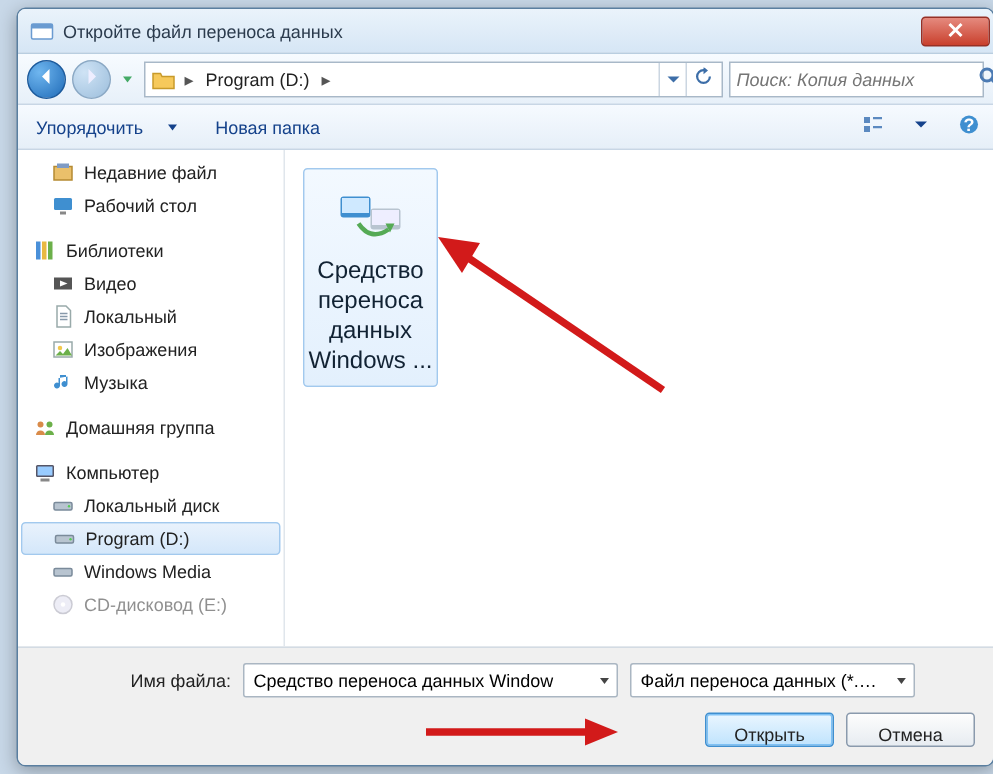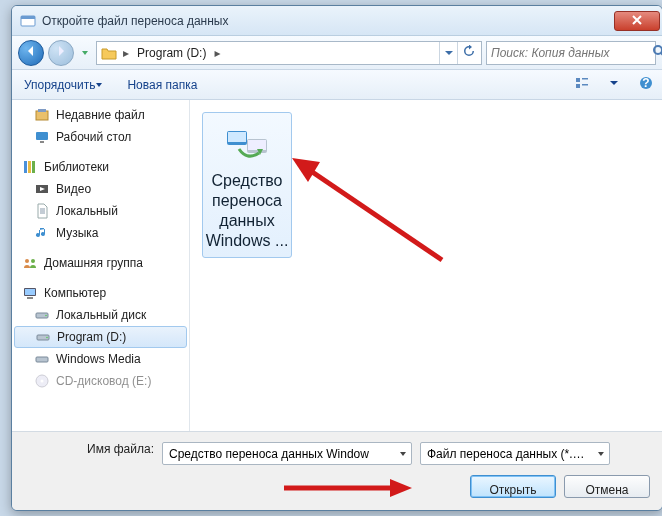--- a/index.html
+++ b/index.html
@@ -64,21 +64,21 @@
     display:flex;align-items:center;padding:0 4px;gap:4px;
   }
   .searchbox input { border:none;outline:none;flex:1;font-style:italic;color:#8a97a5; font-size: 12px; }
   .searchbox svg { width:14px;height:14px;fill:#4c7bb4; }
 
   
   .toolbar {
     height: 30px; display:flex;align-items:center;padding:0 6px;gap:12px;
     background:linear-gradient(#f6faff,#e6eff8);border-bottom:1px solid #c8d6e5;
   }
-  .tb-btn { color:#15428b;padding:4px 6px;display:flex;align-items:center;gap:0;border-radius:3px; }
+  .tb-btn { color:#15428b;padding:4px 6px;display:flex;align-items:center;gap:16px;border-radius:3px; }
   .tb-btn svg.caret{width:8px;height:8px;fill:#15428b;}
   .tb-spacer{flex:1;}
   .tb-icon { width:20px;height:20px;display:flex;align-items:center;justify-content:center;border-radius:2px; }
   .tb-icon svg{width:16px;height:16px;}
 
   
   .mainarea { flex:1; display:flex; background:#fff; overflow:hidden; }
   .sidebar {
     width: 178px; border-right:1px solid #e0e6ec;
     overflow-y:auto; padding: 4px 0;
@@ -105,21 +105,21 @@
 
   
   .arrow { position:absolute; pointer-events:none; }
   .arrow svg { fill:#d21a1a; }
 
   
   .bottombar {
     background:#f0f0f0;border-top:1px solid #d3dbe3;
     padding:10px 12px 12px 12px;display:flex;flex-direction:column;gap:10px;
   }
-  .row { display:flex;gap:8px; }
+  .row { display:flex;align-items:center;gap:8px; }
   .row-label { width:130px;text-align:right;color:#222; }
   .combo {
     height:23px;background:#fff;border:1px solid #aab6c2;border-radius:2px;
     display:flex;align-items:center;padding:0 4px 0 6px;gap:4px;
   }
   .combo span{overflow:hidden;text-overflow:ellipsis;white-space:nowrap;}
   .combo svg.caret{width:8px;height:8px;fill:#444;margin-left:auto;}
   .filename-combo{ flex:1; max-width:250px; }
   .filter-combo{ width:190px; }
   .btnrow { display:flex;justify-content:flex-end;gap:8px; position: relative; }
@@ -273,20 +273,28 @@
       </div>
       <div class="tree-item">
         <span class="ti-icon"><svg viewBox="0 0 16 16">
               <path d="M4 1 h6 l3 3 v11 h-9 z" fill="#fff" stroke="#9aa"></path>
               <path d="M6 6 h5 M6 8 h5 M6 10 h5" stroke="#89a" stroke-width="1"></path>
             </svg></span>
         <span>Локальный</span>
       </div>
       <div class="tree-item">
         <span class="ti-icon"><svg viewBox="0 0 16 16">
+              <rect x="2" y="3" width="12" height="10" fill="#fff" stroke="#9aa"></rect>
+              <circle cx="6" cy="7" r="1.5" fill="#f2c94c"></circle>
+              <path d="M3 12 l3 -3 l2 2 l3 -4 l3 5 z" fill="#6cb04a"></path>
+            </svg></span>
+        <span>Изображения</span>
+      </div>
+      <div class="tree-item">
+        <span class="ti-icon"><svg viewBox="0 0 16 16">
               <path d="M6 3 v7 a2 2 0 1 1 -1 -1.7 V5 l6 -1 v5 a2 2 0 1 1 -1 -1.7 V3 z" fill="#3f8fd0"></path>
             </svg></span>
         <span>Музыка</span>
       </div>
 
       <div class="tree-item group">
         <span class="ti-icon"><svg viewBox="0 0 16 16">
               <circle cx="5" cy="6" r="2" fill="#d98b4a"></circle>
               <circle cx="11" cy="6" r="2" fill="#6cb04a"></circle>
               <path d="M2 13 a3 3 0 0 1 6 0 z" fill="#d98b4a"></path>

